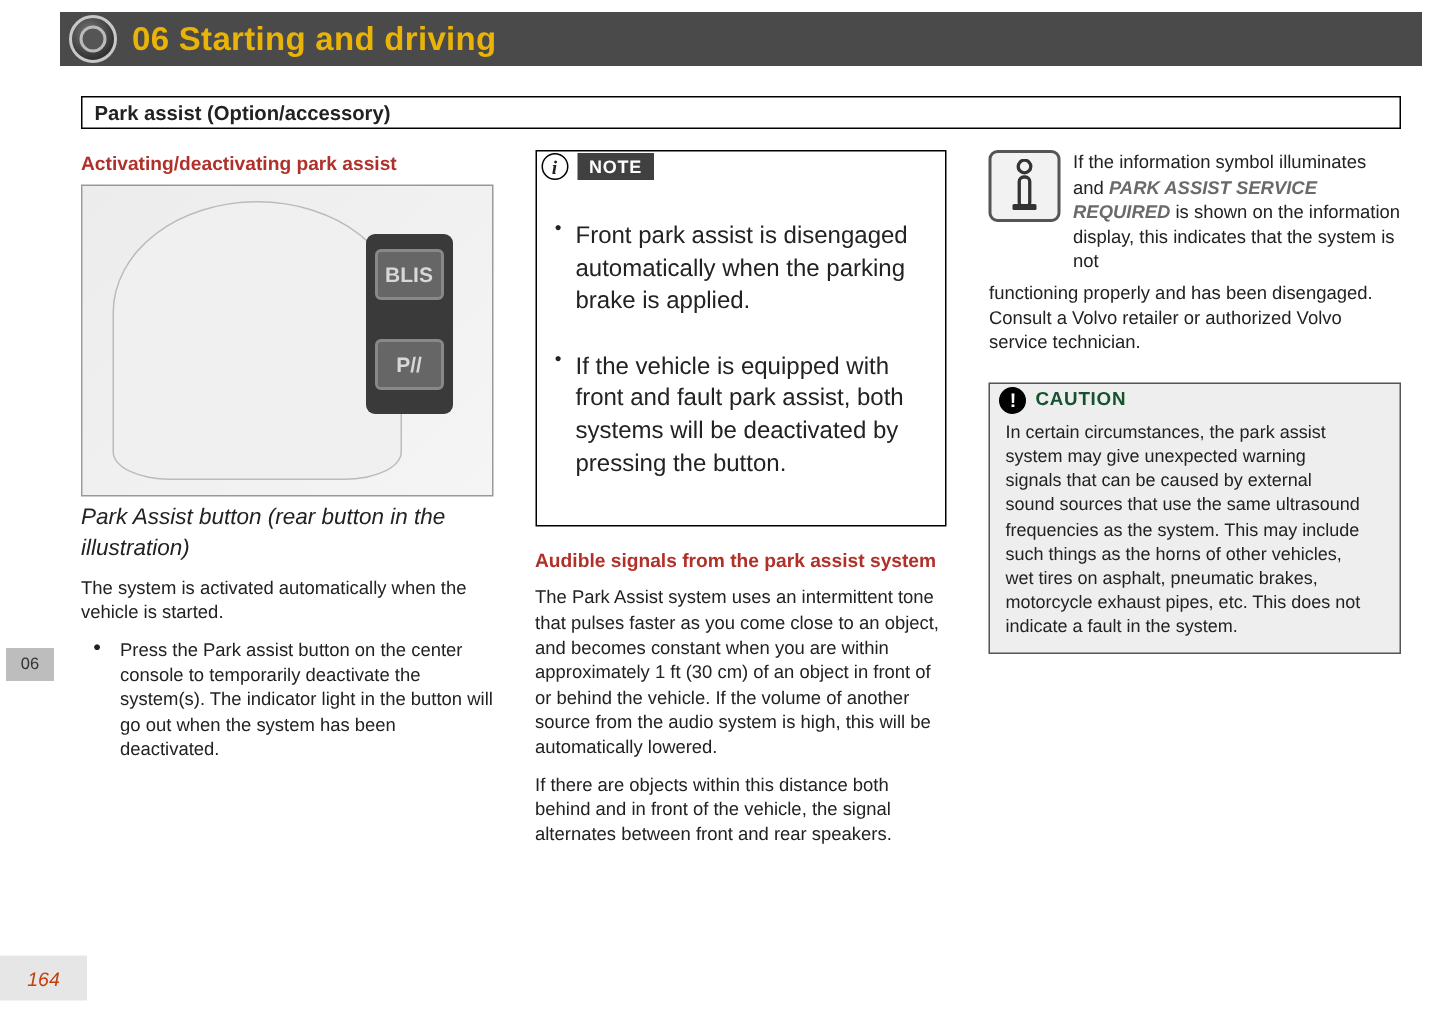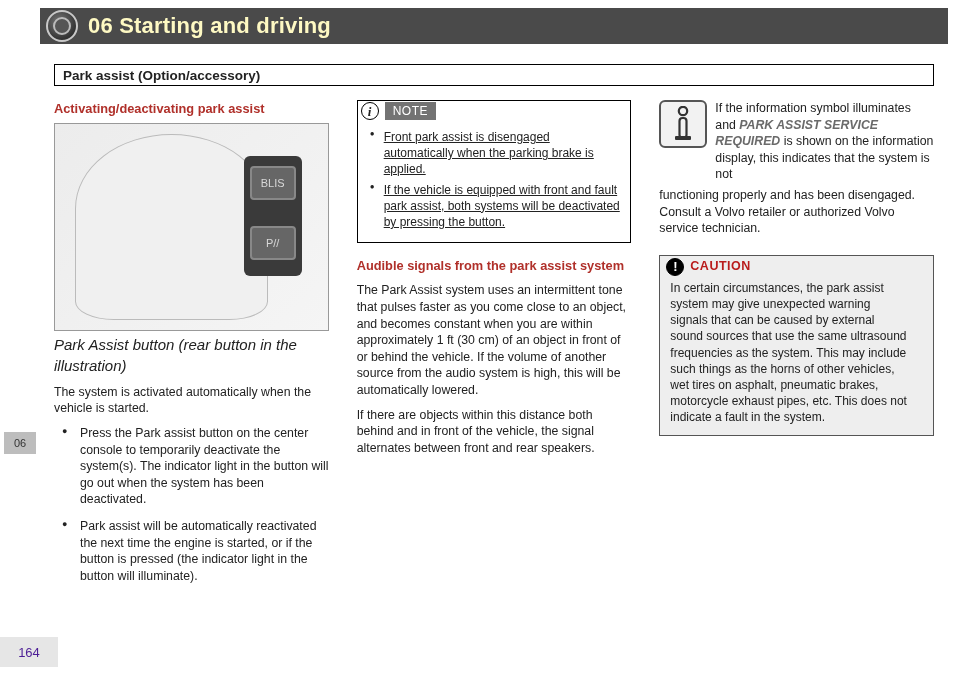--- a/index.html
+++ b/index.html
@@ -3,71 +3,71 @@
 <meta charset="utf-8">
 <style>
   * { box-sizing: border-box; margin: 0; padding: 0; }
   html, body { width: 954px; height: 673px; font-family: Arial, Helvetica, sans-serif; background: #fff; color: #222; }
   .page { position: relative; width: 954px; height: 673px; background: #fff; }
 
   
   .header-bar { position: absolute; left: 40px; top: 8px; right: 6px; height: 36px; background: #4a4a4a; display: flex; align-items: center; }
   .header-logo { width: 32px; height: 32px; margin: 2px 10px 2px 6px; border-radius: 50%; border: 2px solid #c8c8c8; background: radial-gradient(circle at 40% 35%, #777 0%, #333 70%); position: relative; }
   .header-logo::after { content: ""; position: absolute; inset: 5px; border-radius: 50%; border: 2px solid #bbb; background: #555; }
-  .header-title { color: #fef9c3; font-weight: 700; font-size: 22px; letter-spacing: .2px; }
+  .header-title { color: #eab308; font-weight: 700; font-size: 22px; letter-spacing: .2px; }
 
   
   .section-strip { position: absolute; left: 54px; top: 64px; right: 20px; height: 22px; border: 1px solid #000; display: flex; align-items: center; padding-left: 8px; }
   .section-strip span { font-weight: 700; font-size: 13.5px; }
 
   
   .side-tabs { position: absolute; left: 0; top: 432px; width: 40px; }
   .tab { width: 32px; height: 22px; margin-left: 4px; margin-bottom: 2px; background: #e6e6e6; color: #333; font-size: 11px; display: flex; align-items: center; justify-content: center; }
   .tab.active { background: #bdbdbd; }
 
   
-  .page-number-box { position: absolute; left: 0; bottom: 6px; width: 58px; height: 30px; background: #e6e6e6; display: flex; align-items: center; justify-content: center; font-size: 13px; color: #4c1d95; }
+  .page-number-box { position: absolute; left: 0; bottom: 6px; width: 58px; height: 30px; background: #e6e6e6; display: flex; align-items: center; justify-content: center; font-size: 13px; color: #c2410c; font-style: italic; }
 
   
   .content { position: absolute; left: 54px; top: 100px; right: 20px; bottom: 50px; display: flex; gap: 28px; }
   .col { flex: 1 1 0; font-size: 12.3px; line-height: 1.35; }
 
   
   .h-red { color: #b0302a; font-weight: 700; font-size: 12.8px; margin-bottom: 6px; }
 
   
   .illustration { width: 100%; height: 208px; border: 1px solid #999; background: linear-gradient(135deg, #ececec 0%, #f5f5f5 100%); position: relative; overflow: hidden; }
   .illus-console { position: absolute; left: 20px; top: 10px; right: 60px; bottom: 10px; border: 1px solid #bbb; border-radius: 50% 50% 20% 20% / 40% 40% 10% 10%; background: #f0f0f0; }
   .illus-panel { position: absolute; right: 26px; top: 32px; width: 58px; height: 120px; background: #3a3a3a; border-radius: 6px; }
-  .illus-btn { position:absolute; left:6px; width:46px; height:34px; background:#666; border:2px solid #888; border-radius:4px; display:flex; align-items:center; justify-content:center; color:#d8d8d8; font-size:11px; font-weight:400; }
+  .illus-btn { position:absolute; left:6px; width:46px; height:34px; background:#666; border:2px solid #888; border-radius:4px; display:flex; align-items:center; justify-content:center; color:#d8d8d8; font-size:14px; font-weight:700; }
   .illus-btn.b1 { top:10px; }
   .illus-btn.b2 { top:70px; }
   .illus-caption { font-style: italic; font-size: 15px; margin-top: 4px; color: #222; }
 
   .para { margin: 8px 0; }
 
   ul.bullets { list-style: none; padding-left: 0; margin-top: 6px; }
   ul.bullets > li { position: relative; padding-left: 26px; margin-bottom: 10px; }
   ul.bullets > li::before { content: "●"; position: absolute; left: 8px; top: 0; font-size: 9px; }
 
   
   .note-box { border: 1px solid #000; padding: 0; margin-bottom: 14px; }
   .note-head { display: flex; align-items: center; gap: 6px; height: 20px; }
-  .note-head .label-strip { background: #737373; color: #fff; font-weight: 400; font-size: 12px; padding: 1px 8px; flex: 0 0 auto; letter-spacing: .5px; }
+  .note-head .label-strip { background: #404040; color: #fff; font-weight: 700; font-size: 12px; padding: 1px 8px; flex: 0 0 auto; letter-spacing: .5px; }
   .icon-circle { width: 18px; height: 18px; border: 1.8px solid #000; border-radius: 50%; display: inline-flex; align-items: center; justify-content: center; flex: 0 0 auto; margin-left: 3px; }
   .icon-circle .glyph { font-family: Georgia, 'Times New Roman', serif; font-style: italic; font-weight: 700; font-size: 13px; line-height: 1; }
   .note-body { padding: 4px 8px 8px 8px; }
   .note-body ul { list-style: none; }
-  .note-body li { position: relative; padding-left: 18px; margin: 4px 0; font-size: 12px; text-decoration: underline; }
+  .note-body li { position: relative; padding-left: 18px; margin: 22px 0; font-size: 16px; }
   .note-body li::before { content: "●"; position: absolute; left: 4px; top: 0; font-size: 8px; }
 
   
   .caution-box { border: 1px solid #555; background: #eeeeee; padding: 0; }
   .caution-head { display: flex; align-items: center; gap: 6px; height: 22px; padding-left: 3px; }
-  .caution-head .lbl { color: #b91c1c; font-weight: 700; font-size: 12.5px; letter-spacing: .5px; }
+  .caution-head .lbl { color: #14532d; font-weight: 700; font-size: 12.5px; letter-spacing: .5px; }
   .icon-circle.filled { background:#000; color:#fff; border-color:#000; }
   .icon-circle.filled .glyph { font-family: Arial, sans-serif; font-style: normal; font-weight: 900; color:#fff; font-size:13px; }
   .caution-body { padding: 2px 24px 10px 10px; font-size: 12px; }
 
   
   .faults-block { display: flex; gap: 8px; margin-bottom: 4px; }
   .info-symbol { width: 48px; height: 48px; flex: 0 0 48px; border: 2px solid #555; border-radius: 6px; display: flex; align-items: center; justify-content: center; background:#f2f2f2; }
   .info-symbol svg { width: 30px; height: 36px; }
   .bold-gray { font-weight:700; color:#6a6a6a;font-style:italic; }
 </style>
@@ -105,21 +105,20 @@
           <div class="illus-btn b1">BLIS</div>
           <div class="illus-btn b2">P//</div>
         </div>
       </div>
       <div class="illus-caption">Park Assist button (rear button in the illustration)</div>
 
       <div class="para">The system is activated automatically when the vehicle is started.</div>
 
       <ul class="bullets">
         <li>Press the Park assist button on the center console to temporarily deactivate the system(s). The indicator light in the button will go out when the system has been deactivated.</li>
-        <li>Park assist will be automatically reactivated the next time the engine is started, or if the button is pressed (the indicator light in the button will illuminate).</li>
       </ul>
     </div>
 
     <div class="col">
       <div class="note-box">
         <div class="note-head">
           <span class="icon-circle">
               <span class="glyph">i</span>
             </span>
           <span class="label-strip">NOTE</span>

